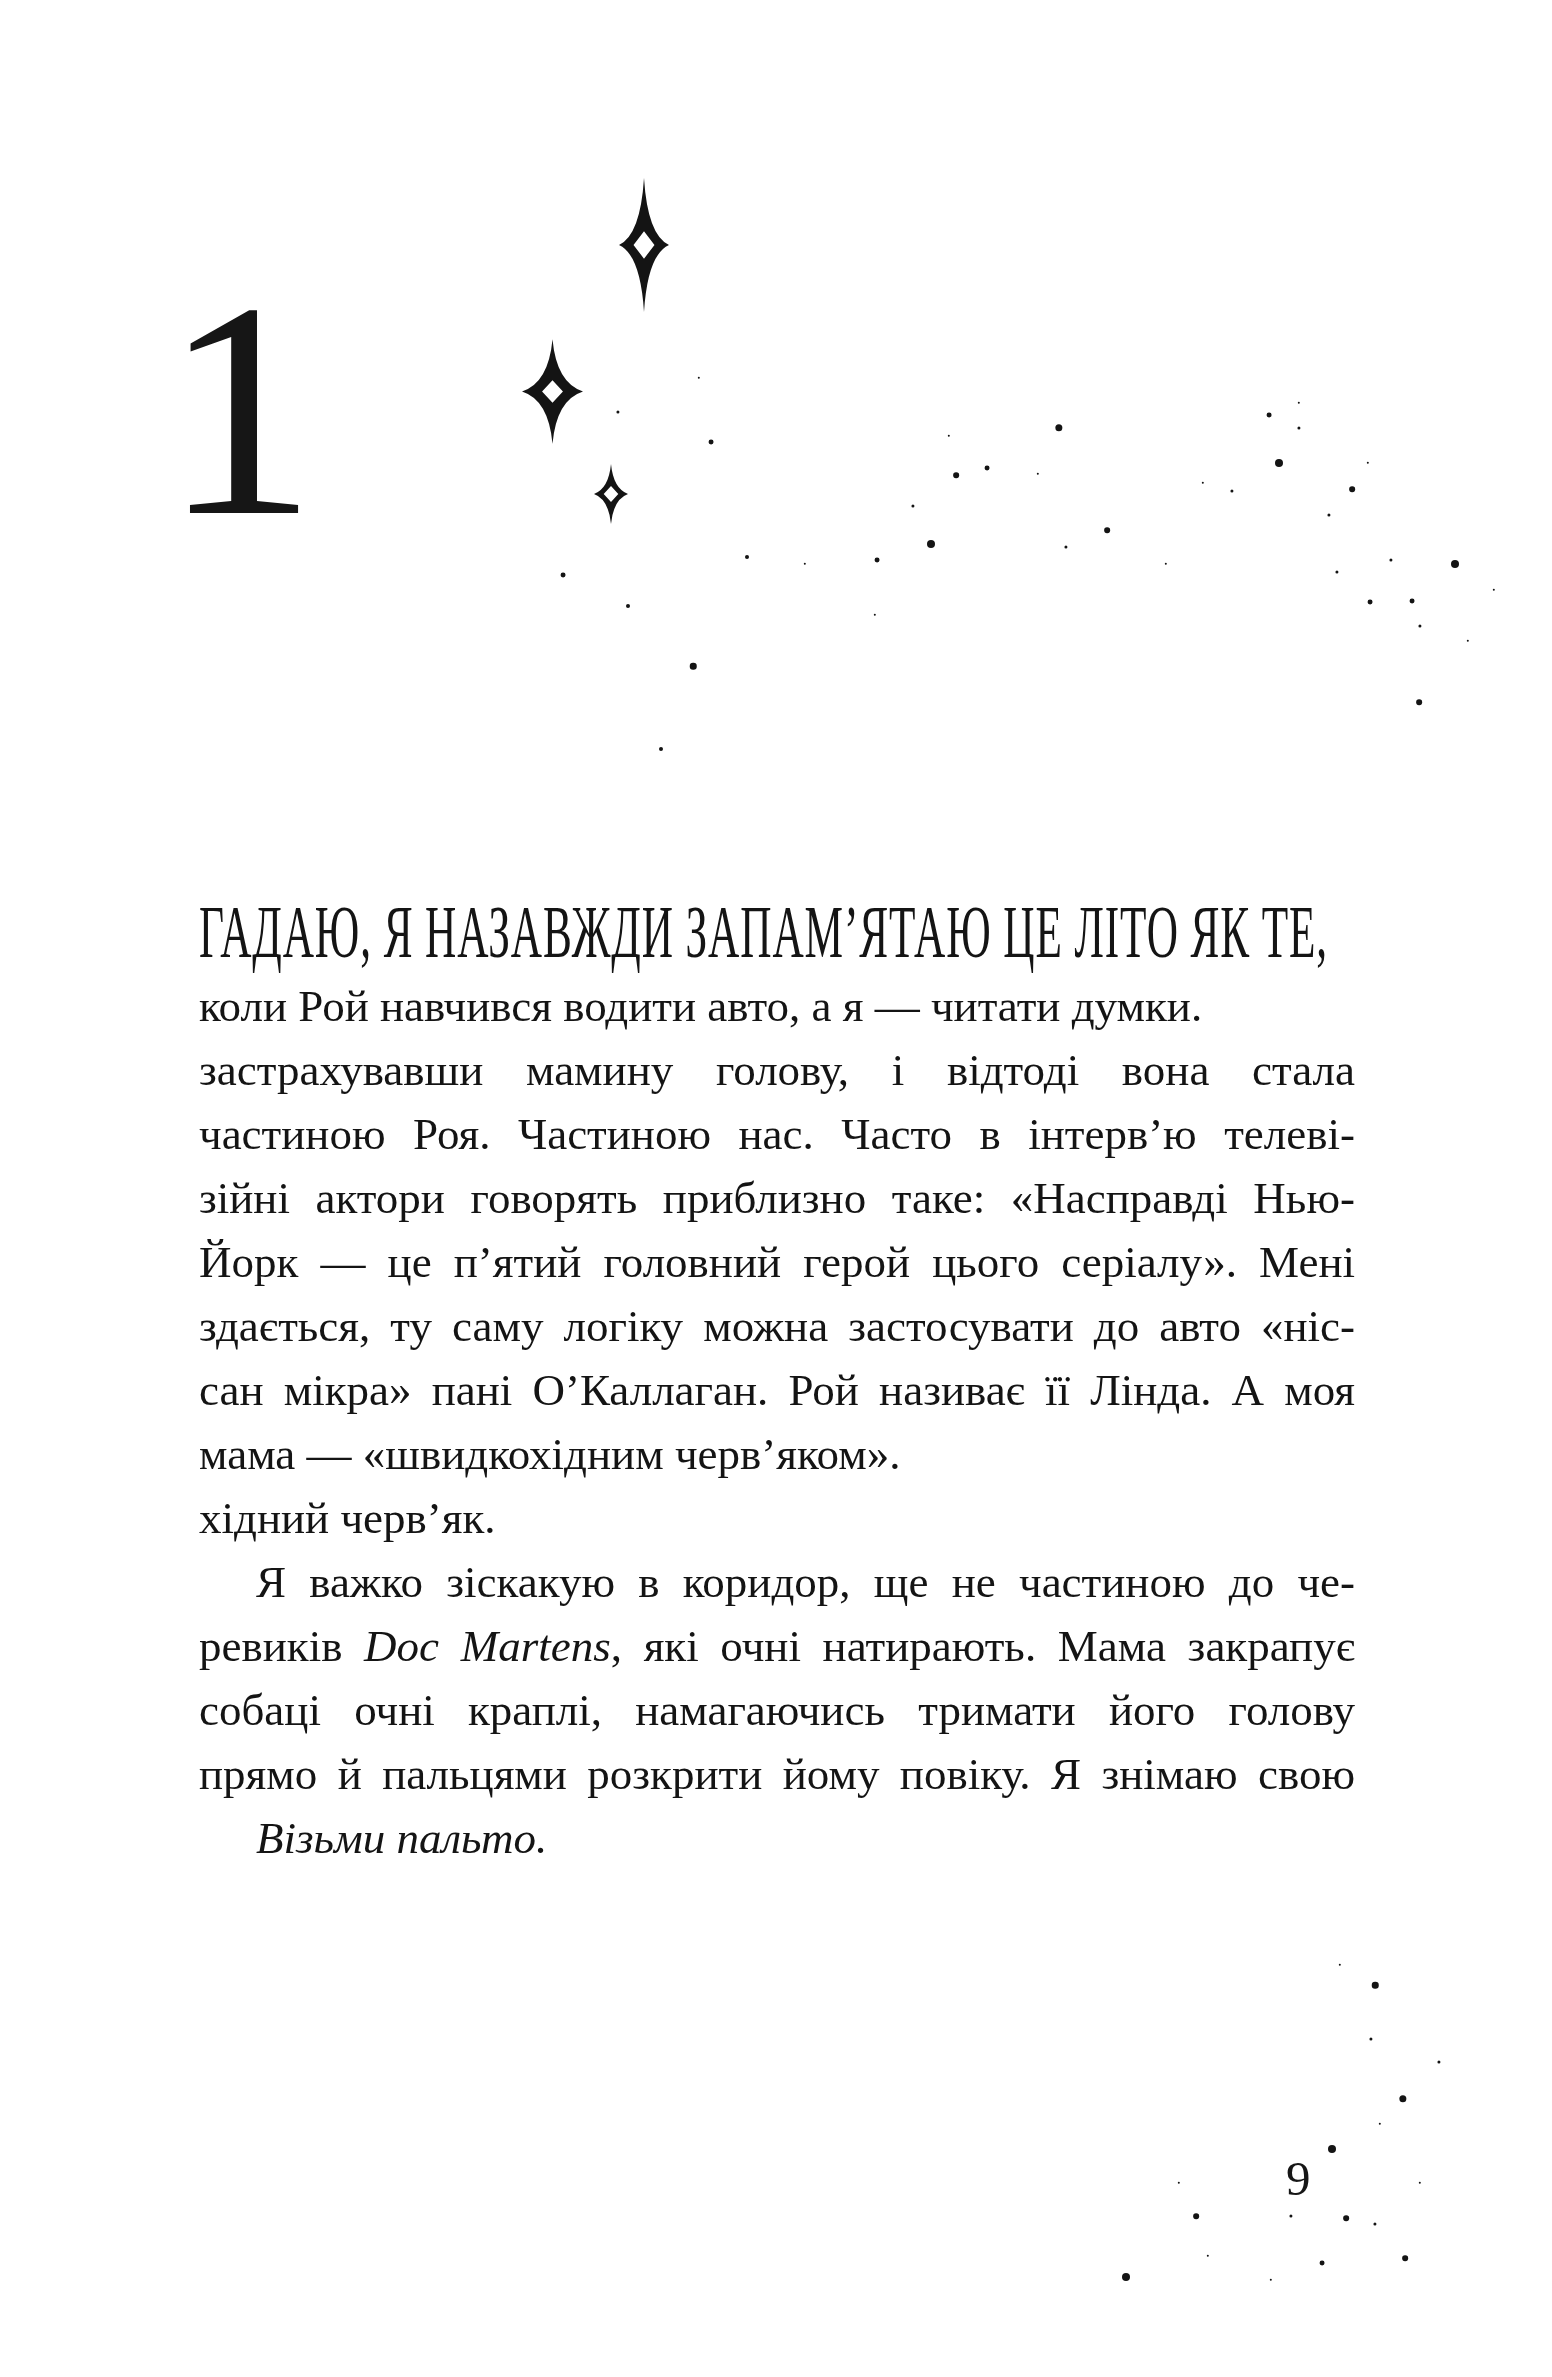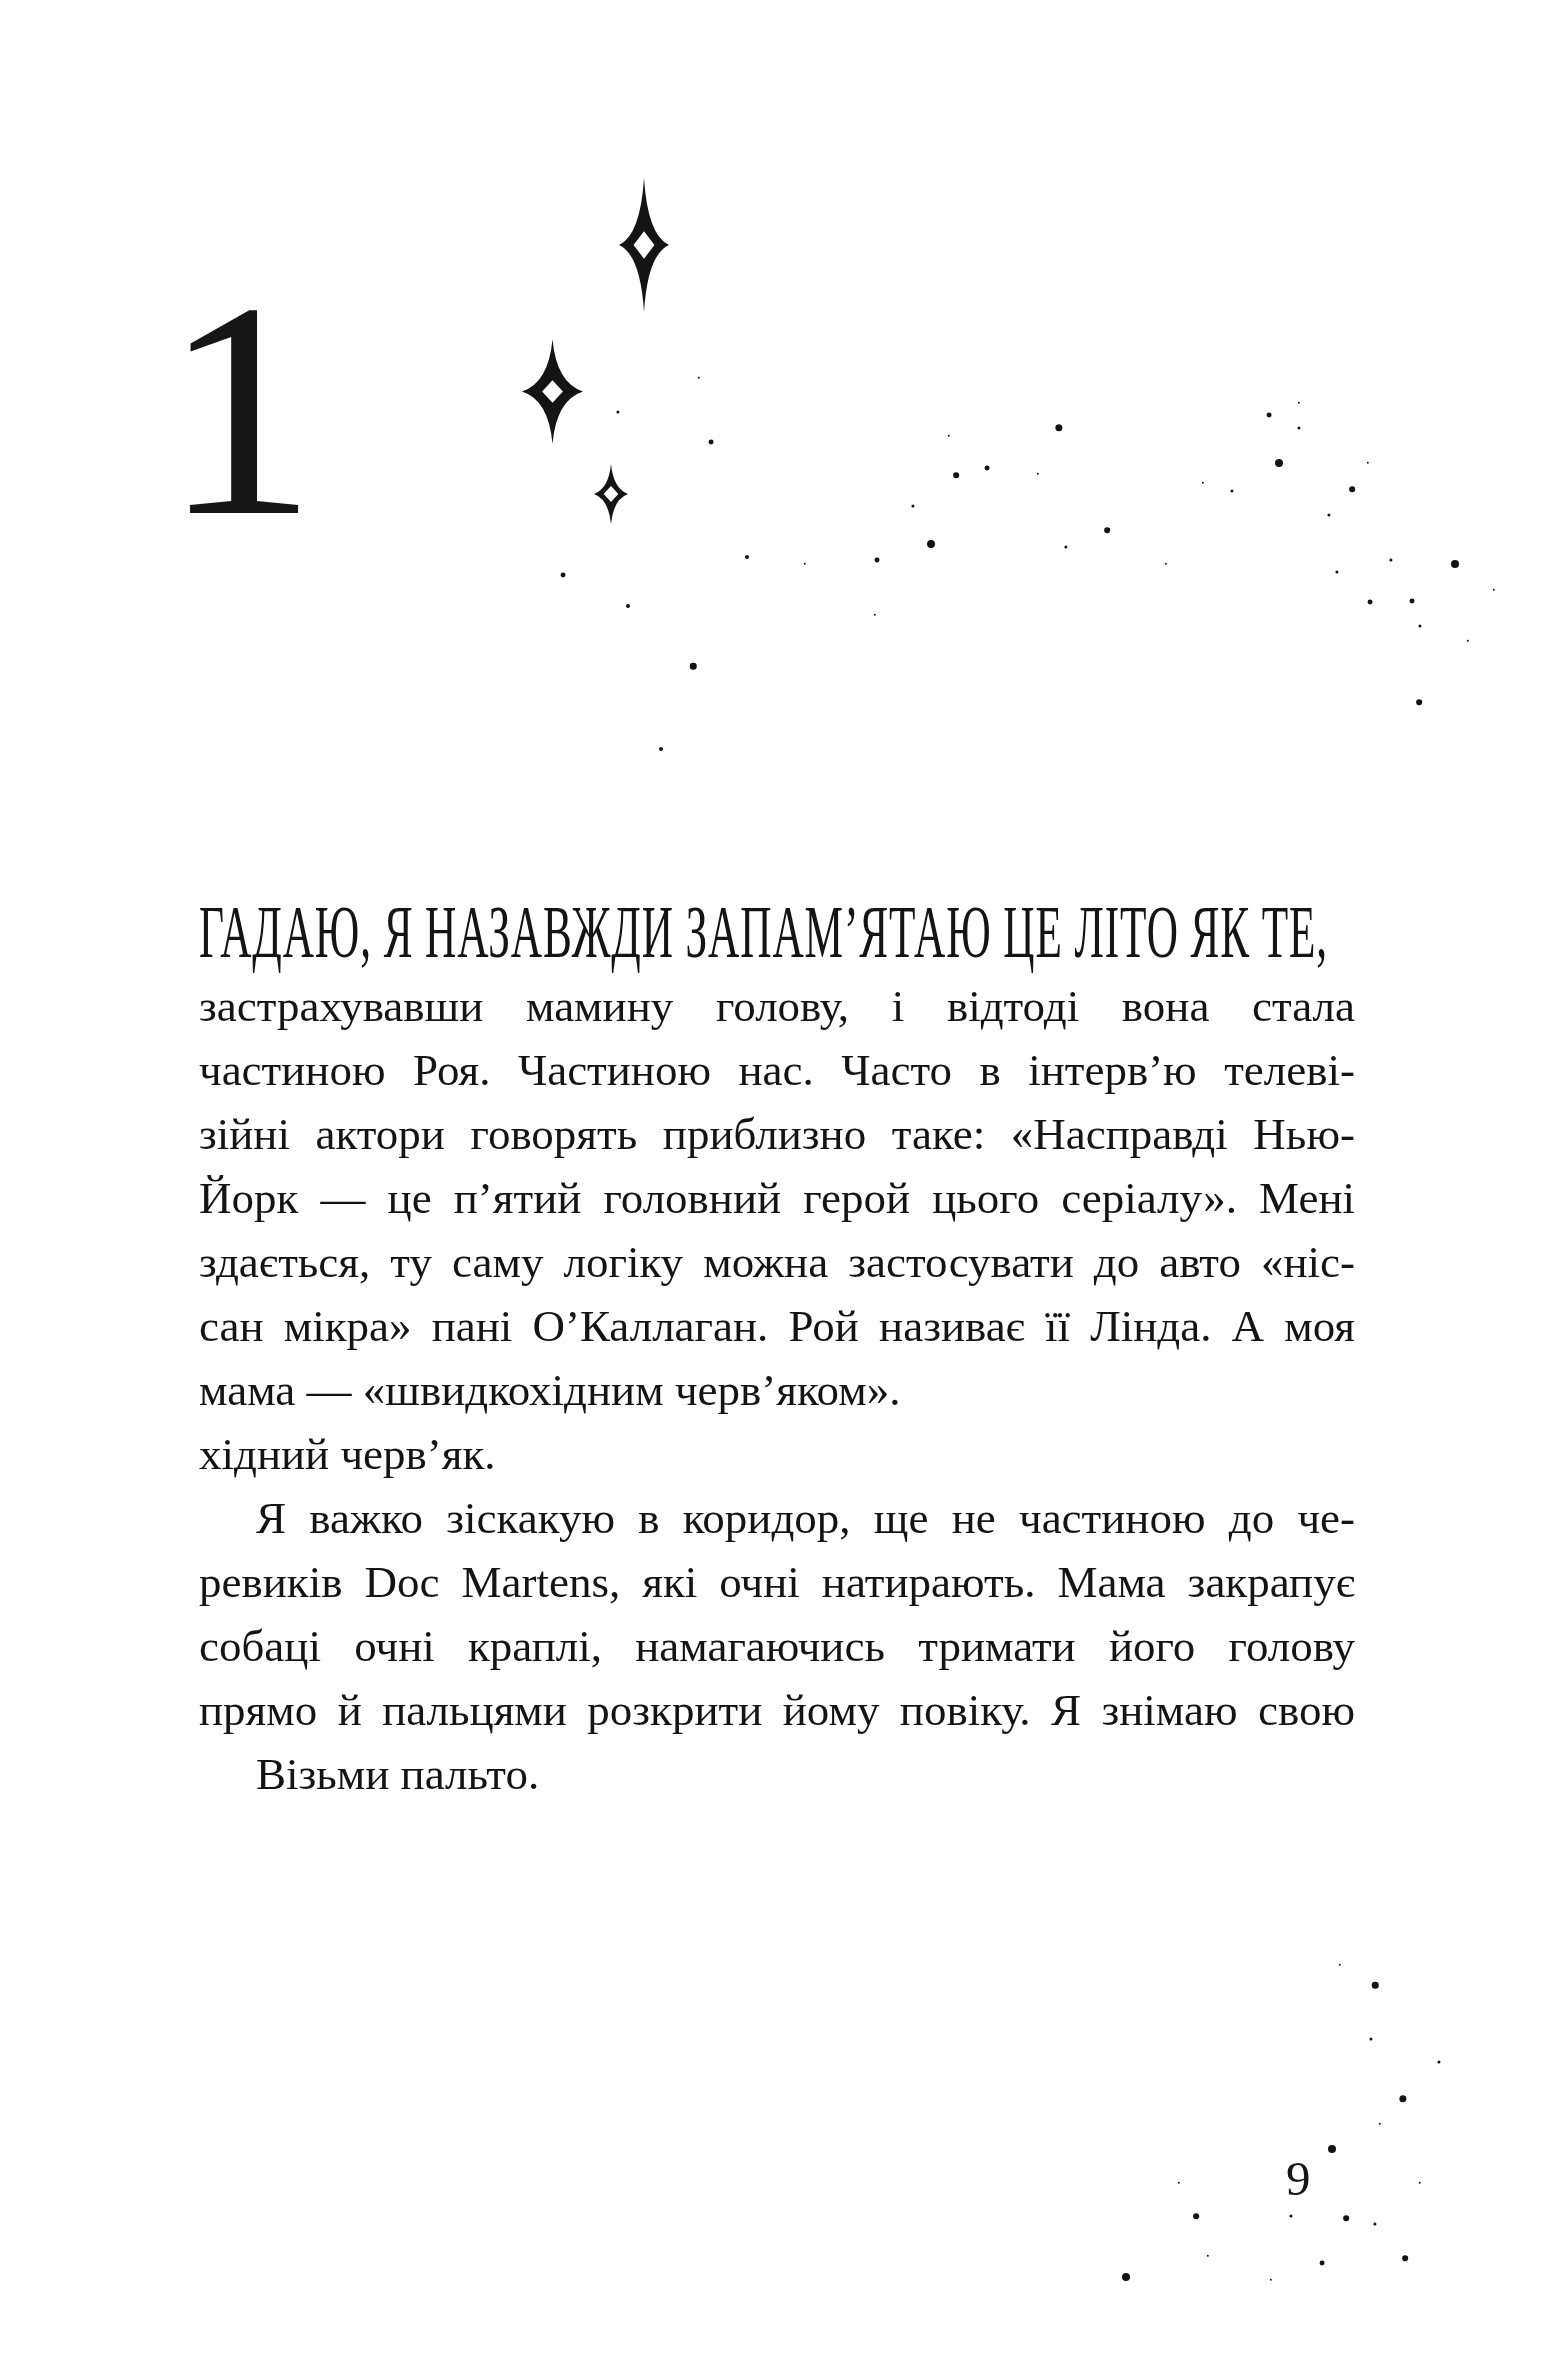--- a/index.html
+++ b/index.html
@@ -50,21 +50,21 @@
   .line{
     text-align:justify;
     text-align-last:justify;
     text-justify:inter-word;
   }
   .line.last{
     text-align:left;
     text-align-last:left;
   }
   .line.ind{text-indent:57px;}
-  .line .it, .line.it{}
+  .line .it, .line.it{font-style:italic;}
   
   .page-num{
     position:absolute;
     left:1286px;top:2154px;
     font-size:49px;line-height:1;
     color:#161616;
   }
 </style>
 </head>
 <body>
@@ -146,20 +146,21 @@
       <span class="dot" style="left: 1322px; top: 2263px; width: 4.9px; height: 4.9px;"></span>
       <span class="dot" style="left: 1126px; top: 2277px; width: 8px; height: 8px;"></span>
       <span class="dot" style="left: 1271px; top: 2280px; width: 2.4px; height: 2.4px;"></span>
     </div>
 
   <div class="opening-caps">
     <span style="transform: scaleX(0.593208);">ГАДАЮ, Я НАЗАВЖДИ ЗАПАМ’ЯТАЮ ЦЕ ЛІТО ЯК ТЕ,</span>
   </div>
 
   <div class="body-text">
+    <div class="line last">коли Рой навчився водити авто, а я — читати думки.</div>
     <div class="line">застрахувавши мамину голову, і відтоді вона стала</div>
     <div class="line">частиною Роя. Частиною нас. Часто в інтерв’ю телеві-</div>
     <div class="line">зійні актори говорять приблизно таке: «Насправді Нью-</div>
     <div class="line">Йорк — це п’ятий головний герой цього серіалу». Мені</div>
     <div class="line">здається, ту саму логіку можна застосувати до авто «ніс-</div>
     <div class="line">сан мікра» пані О’Каллаган. Рой називає її Лінда. А моя</div>
     <div class="line last">мама — «швидкохідним черв’яком».</div>
     <div class="line last">хідний черв’як.</div>
     <div class="line ind">Я важко зіскакую в коридор, ще не частиною до че-</div>
     <div class="line"><span>ревиків </span><span class="it">Doc Martens</span><span>, які очні натирають. Мама закрапує</span></div>

